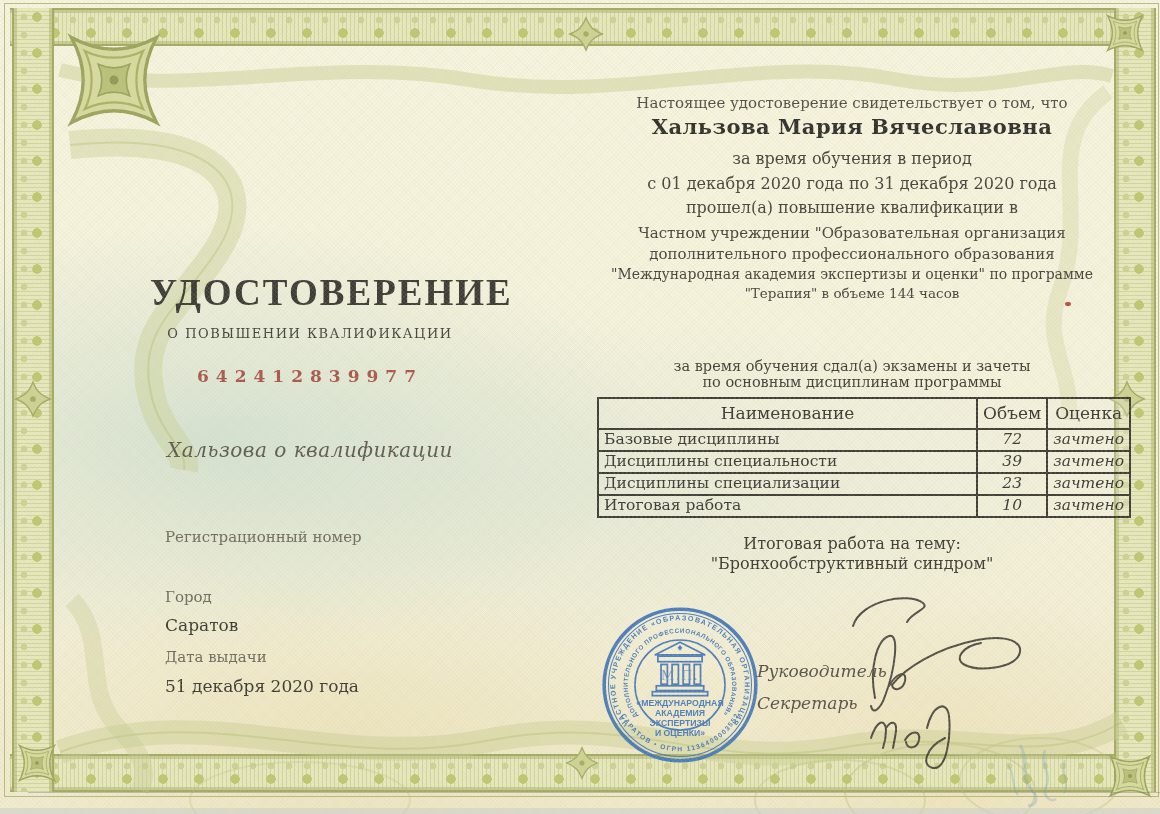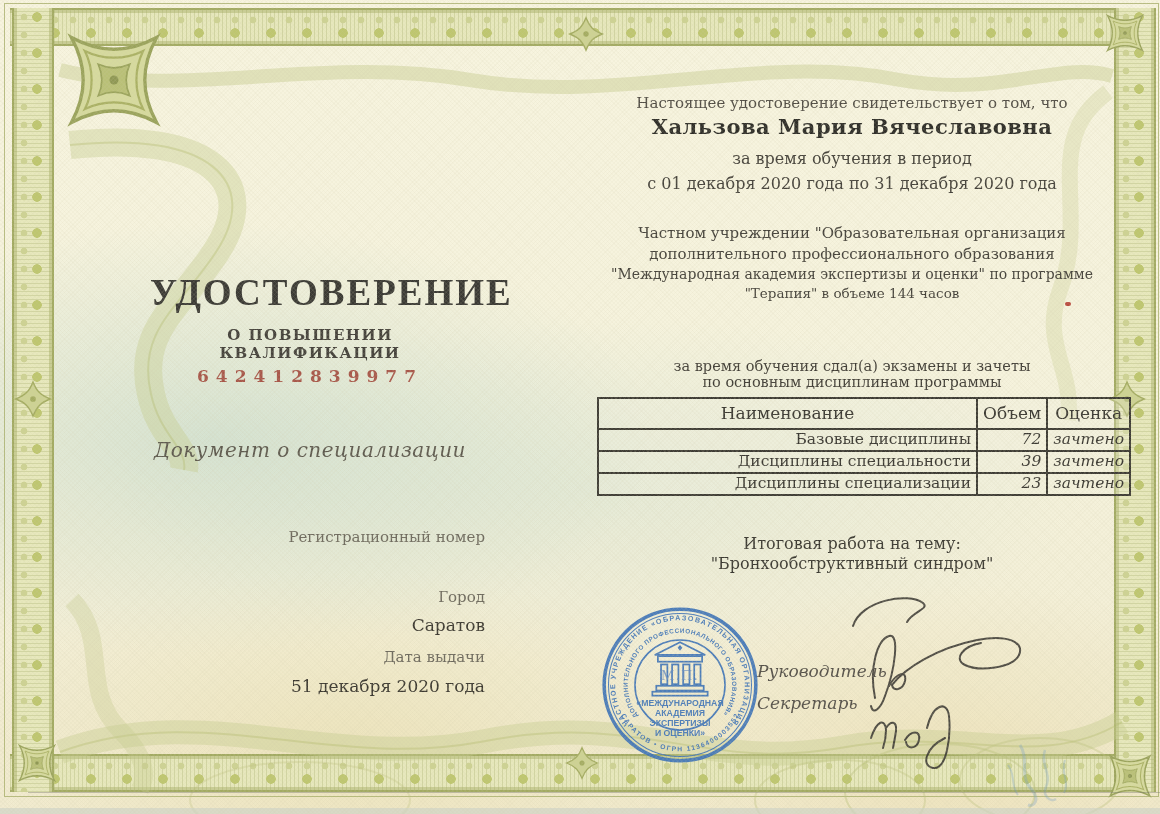--- a/index.html
+++ b/index.html
@@ -34,40 +34,40 @@
       radial-gradient(circle 9px at 25px 9px, #bec66f 50%, rgba(0,0,0,0) 56%),
       repeating-linear-gradient(0deg, rgba(154,163,92,.28) 0 1px, transparent 1px 4px);
     background-size:100% 18px,100% 36px,auto;
     box-shadow:inset 2px 0 0 #a2aa62, inset -2px 0 0 #a2aa62, inset 5px 0 0 rgba(162,170,98,.45), inset -5px 0 0 rgba(162,170,98,.45);}
   .band-left{left:12px;} .band-right{right:4px;}
   .outer-line{position:absolute;z-index:1;left:4px;top:3px;right:1px;bottom:17px;border:1.5px solid rgba(162,170,98,.75);pointer-events:none;}
   .corner,.middiamond,.meshlayer,.stamp,.sigs,.smudge{position:absolute;z-index:2;}
   
   .abs{position:absolute;z-index:10;}
   .lcol{left:150px;width:320px;text-align:center;}
-  .lcol2{left:165px;width:320px;text-align:right;}
+  .lcol2{left:165px;width:320px;text-align:left;}
   .rcol{left:597px;width:510px;text-align:center;}
   .title{font-family:"Liberation Serif","DejaVu Serif",serif;font-size:37px;font-weight:bold;letter-spacing:2px;color:#3b3a35;}
-  .subtitle{font-size:15px;letter-spacing:1.5px;color:#45423c;font-weight:bold;}
+  .subtitle{font-size:13px;letter-spacing:1.5px;color:#45423c;}
   .blanknum{font-size:17px;letter-spacing:7px;color:#a8574a;font-weight:bold;}
   .doctype{font-style:italic;font-size:20px;color:#5e5a4f;letter-spacing:.5px;}
   .slabel{font-size:15px;color:#6e6a5e;}
   .sval{font-size:17px;color:#3c3931;}
   .intro{font-size:15px;color:#514d45;}
   .holder{font-size:21px;font-weight:bold;color:#2f2e29;letter-spacing:.5px;}
   .bline{font-size:16px;color:#45423b;}
   .bline-sm{font-size:15px;color:#45423b;}
   .bline-xs{font-size:13.5px;color:#45423b;}
   .exline{font-size:14.5px;color:#403d36;}
   .final{font-size:16px;color:#3c3a33;}
   .siglabel{font-style:italic;font-size:17px;color:#55514a;z-index:10;position:absolute;}
   
   table.marks{position:absolute;z-index:10;left:597px;top:397px;border-collapse:collapse;table-layout:fixed;
     font-size:15.5px;color:#3b3933;background:rgba(240,240,222,.25);}
-  table.marks td,table.marks th{border:2px solid #3e3c35;padding:0 5px;height:20px;line-height:1.15;font-weight:normal;text-align:right;}
+  table.marks td,table.marks th{border:2px solid #3e3c35;padding:0 5px;height:20px;line-height:1.15;font-weight:normal;}
   table.marks th{height:29px;font-size:17px;text-align:center;border-radius:8px;}
   td.c{text-align:center;font-style:italic;}
   td.n{text-align:left;}
   .reddot{position:absolute;z-index:10;left:1065px;top:302px;width:6px;height:4px;background:#b23b30;border-radius:2px;opacity:.9;}
   .scanline{position:absolute;z-index:30;left:28px;right:0;top:792px;height:1px;background:rgba(110,110,100,.38);}
   .scanstrip{position:absolute;z-index:30;left:0;right:0;bottom:0;height:6px;background:#ccd2c8;opacity:.65;}
 </style>
 </head>
 <body>
 
@@ -129,32 +129,33 @@
   <svg class="middiamond" style="left:1108px;top:380px" width="38" height="38" viewBox="0 0 40 40">
       <use href="#middi"></use>
     </svg>
   <svg class="middiamond" style="left:14px;top:380px" width="38" height="38" viewBox="0 0 40 40">
       <use href="#middi"></use>
     </svg>
 
   <div class="abs lcol title" style="top:271px">УДОСТОВЕРЕНИЕ</div>
   <div class="abs lcol subtitle" style="top:326px">О ПОВЫШЕНИИ КВАЛИФИКАЦИИ</div>
   <div class="abs lcol blanknum" style="top:366px">642412839977</div>
-  <div class="abs lcol doctype" style="top:438px">Документ о специализации</div>
+  <div class="abs lcol doctype" style="top:438px">Хальзова о квалификации</div>
 
   <div class="abs lcol2 slabel" style="top:528px">Регистрационный номер</div>
   <div class="abs lcol2 slabel" style="top:588px">Город</div>
   <div class="abs lcol2 sval" style="top:615px">Саратов</div>
   <div class="abs lcol2 slabel" style="top:648px">Дата выдачи</div>
   <div class="abs lcol2 sval" style="top:676px">51 декабря 2020 года</div>
 
   <div class="abs rcol intro" style="top:94px">Настоящее удостоверение свидетельствует о том, что</div>
   <div class="abs rcol holder" style="top:114px">Хальзова Мария Вячеславовна</div>
   <div class="abs rcol bline" style="top:149px">за время обучения в период</div>
   <div class="abs rcol bline" style="top:174px">с 01 декабря 2020 года по 31 декабря 2020 года</div>
+  <div class="abs rcol bline" style="top:198px">прошел(а) повышение квалификации в</div>
   <div class="abs rcol bline-sm" style="top:224px">Частном учреждении "Образовательная организация</div>
   <div class="abs rcol bline-sm" style="top:245px">дополнительного профессионального образования</div>
   <div class="abs rcol bline-xs" style="top:266px;font-size:14px">"Международная академия экспертизы и оценки" по программе</div>
   <div class="abs rcol bline-xs" style="top:285px">"Терапия" в объеме 144 часов</div>
   <div class="reddot"></div>
 
   <div class="abs rcol exline" style="top:358px">за время обучения сдал(а) экзамены и зачеты</div>
   <div class="abs rcol exline" style="top:374px">по основным дисциплинам программы</div>
 
   <table class="marks">
@@ -175,20 +176,25 @@
       <td class="c">зачтено</td>
     </tr>
     <tr>
       <td class="n">Дисциплины специальности</td>
       <td class="c">39</td>
       <td class="c">зачтено</td>
     </tr>
     <tr>
       <td class="n">Дисциплины специализации</td>
       <td class="c">23</td>
+      <td class="c">зачтено</td>
+    </tr>
+    <tr>
+      <td class="n">Итоговая работа</td>
+      <td class="c">10</td>
       <td class="c">зачтено</td>
     </tr>
   </tbody>
     </table>
 
   <div class="abs rcol final" style="top:534px">Итоговая работа на тему:</div>
   <div class="abs rcol final" style="top:554px">"Бронхообструктивный синдром"</div>
 
   <svg class="stamp" style="left:601px;top:606px" width="158" height="158" viewBox="0 0 200 200" fill="none" opacity="0.92">
     <defs>

